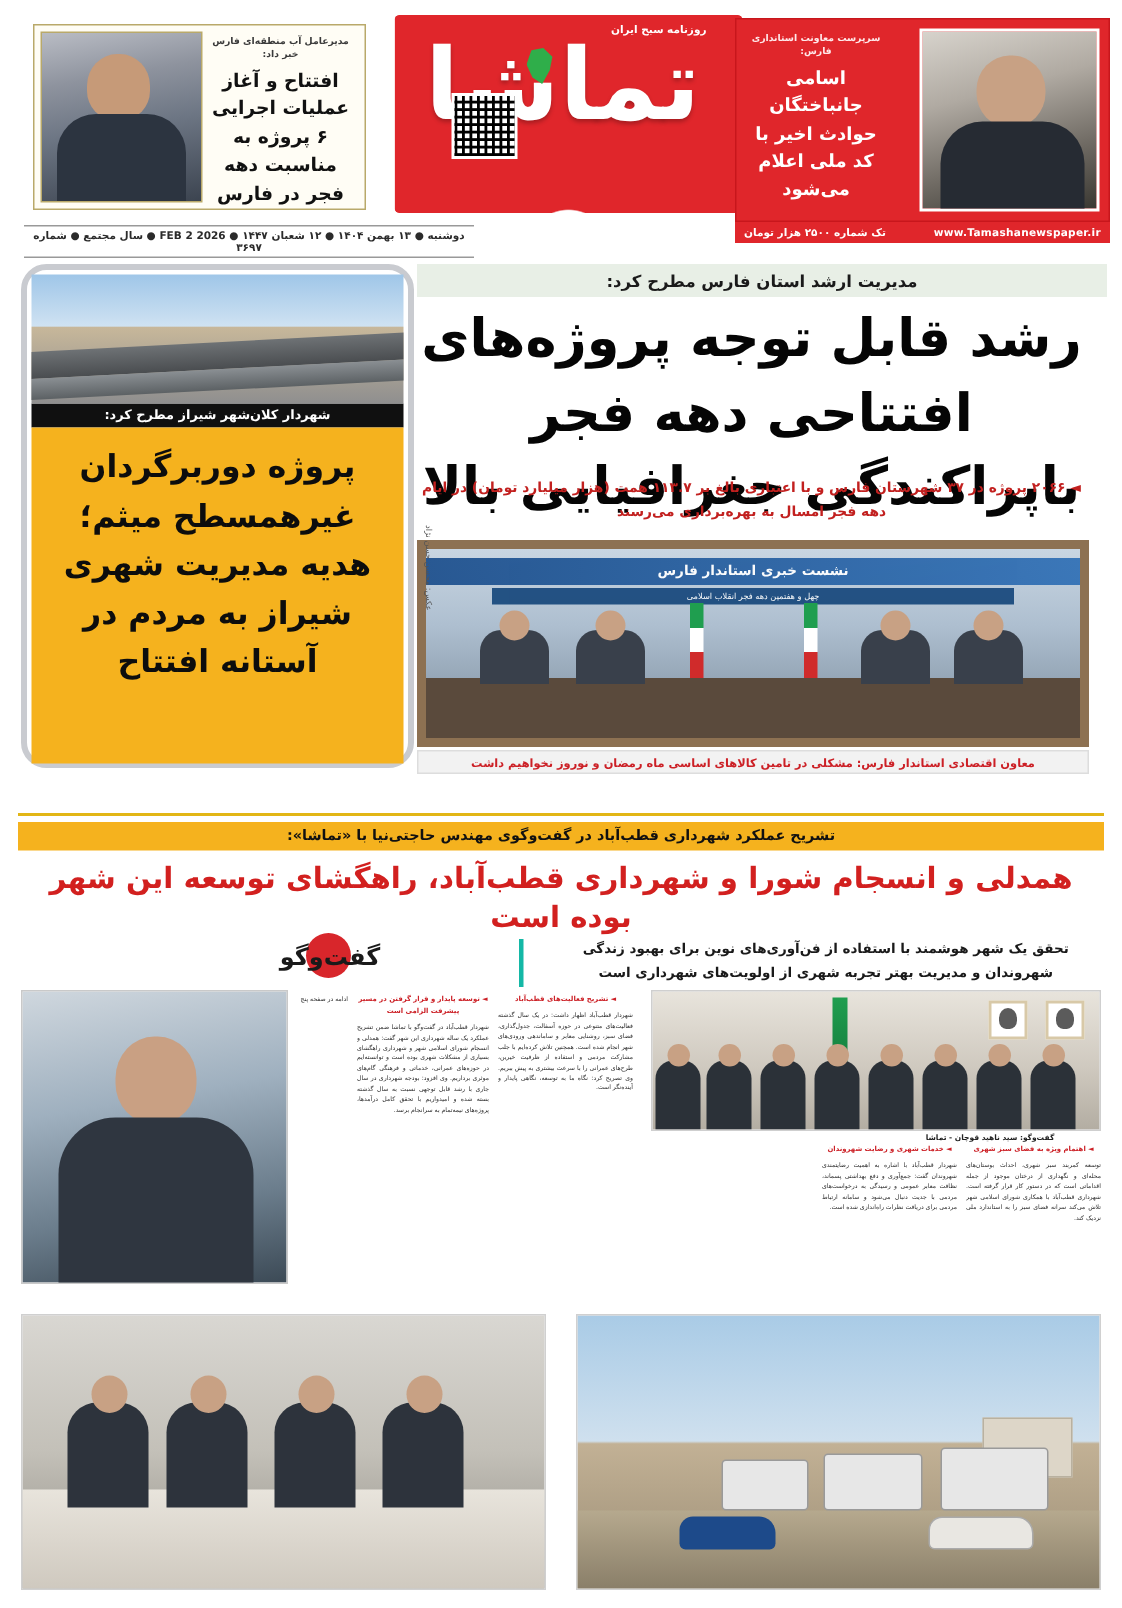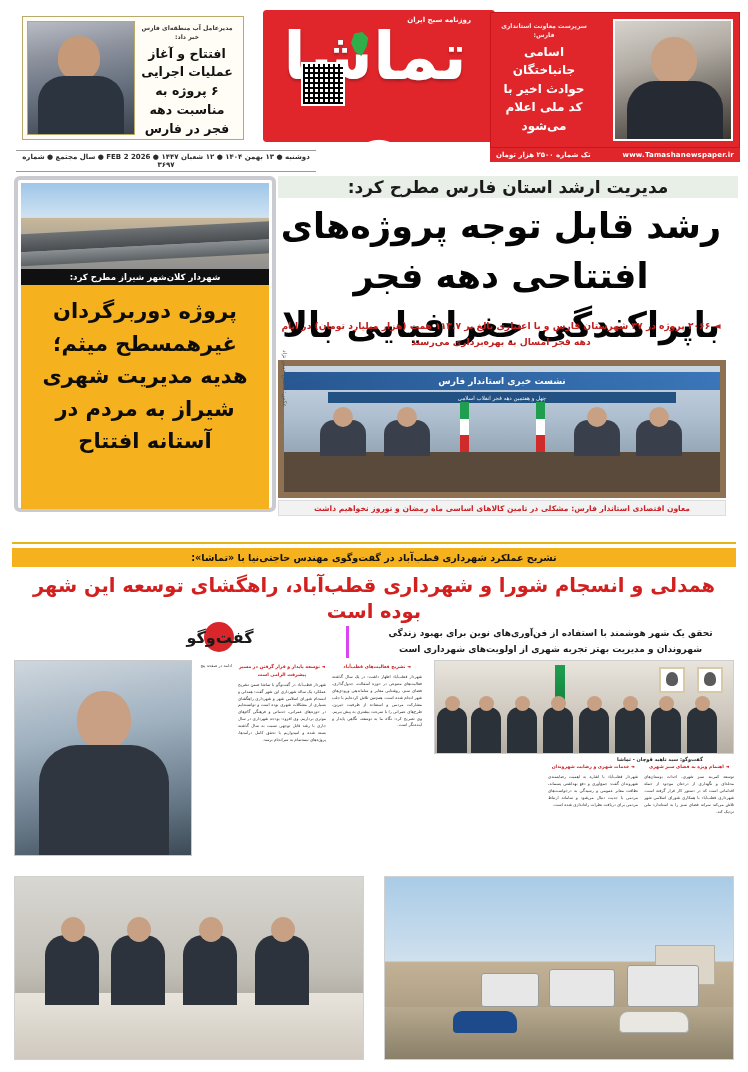--- a/index.html
+++ b/index.html
@@ -109,21 +109,21 @@
     text-align:center; font-size:7px; color:#2b2b2b; font-weight:700;
     border-top:1px solid #999; border-bottom:1px solid #999; padding:2px 0; direction:rtl;
   }
 
   
   .lead { position:relative; width:748px; height: 370px; }
 
   .lead-kicker {
     position:absolute; right: 10px; top: 6px; width: 460px; height: 22px;
     background:#e8efe6; display:flex; align-items:center; justify-content:center;
-    font-size:17px; font-weight:800; color:#1a1a1a; direction:rtl;
+    font-size:11px; font-weight:800; color:#1a1a1a; direction:rtl;
   }
   .lead-title {
     position:absolute; right: 16px; top: 32px; width: 462px; text-align:center;
     direction:rtl; font-size: 35px; font-weight: 900; color:#050505; line-height: 1.42;
     letter-spacing:-0.6px;
   }
   .lead-sub {
     position:absolute; right: 22px; top: 148px; width: 450px; text-align:center;
     direction:rtl; font-size: 9.2px; font-weight:800; color:#c2201f; line-height:1.7;
   }
@@ -162,21 +162,21 @@
   }
   .presser-cap {
     position:absolute; right: 22px; top: 330px; width: 448px; height: 16px;
     background:#f2f2f2; color:#cc2026; font-size:7.6px; font-weight:800;
     display:flex; align-items:center; justify-content:center; direction:rtl;
     border:1px solid #ddd;
   }
 
   .yellow-box {
     position:absolute; left: 14px; top: 6px; width: 262px; height: 336px;
-    border: 4px solid #c9cbd0; border-radius: 6px; background:#fff; padding: 3px;
+    border: 4px solid #c9cbd0; border-radius: 17px; background:#fff; padding: 3px;
   }
   .yb-photo {
     height: 86px; margin: 0 0 0 0;
     background: linear-gradient(180deg,#9fc6e8 0%, #cfe2f2 40%, #c7b79a 41%, #8f8f8f 100%);
     position:relative; overflow:hidden;
   }
   .yb-photo::before{
     content:""; position:absolute; left:-10px; top:44px; width:300px; height:18px;
     background:linear-gradient(180deg,#6e7275,#4a4d50); transform: rotate(-3deg);
   }
@@ -206,21 +206,21 @@
     font-size:9.6px; font-weight:800; text-align:center; padding:4px 0; direction:rtl;
   }
   .iv-title {
     margin: 6px 10px 0 10px; text-align:center; direction:rtl;
     font-size: 19.5px; font-weight:900; color:#d2201f; line-height:1.35;
     letter-spacing:-0.3px;
   }
   .iv-sub {
     position:absolute; right: 14px; top: 84px; width: 388px; direction:rtl;
     text-align:center; font-size: 9px; font-weight:700; color:#1a1a1a; line-height:1.75;
-    border-left: 3px solid #d946ef; padding-left:18px;
+    border-left: 3px solid #14b8a6; padding-left:18px;
   }
   .gv-logo {
     position:absolute; left: 176px; top: 78px; width: 88px; height: 34px;
     display:flex; align-items:center; justify-content:center;
   }
   .gv-logo .blob {
     position:absolute; left:28px; top:2px; width:30px; height:30px; background:#d8262b;
     border-radius:50%;
   }
   .gv-logo span {

